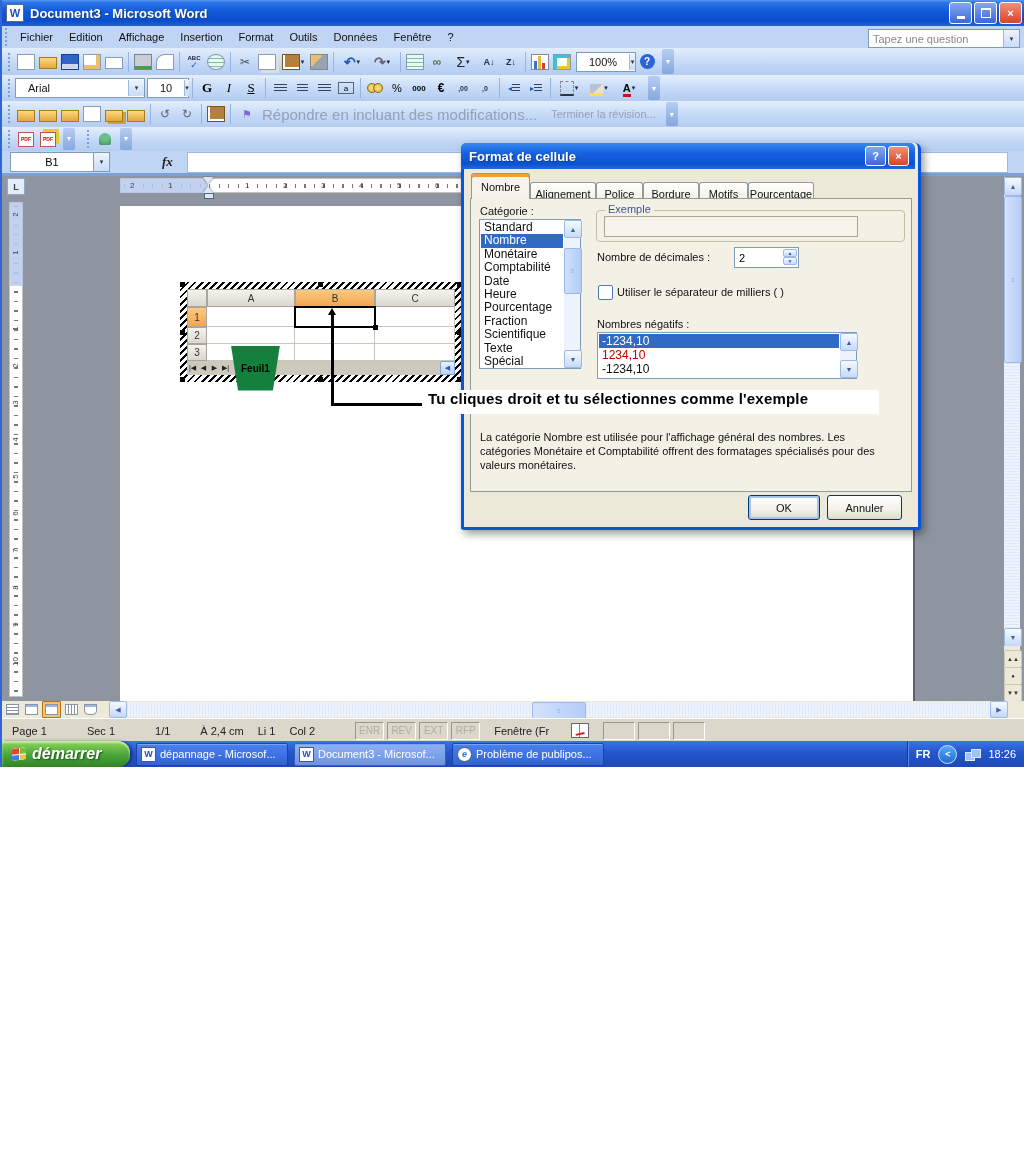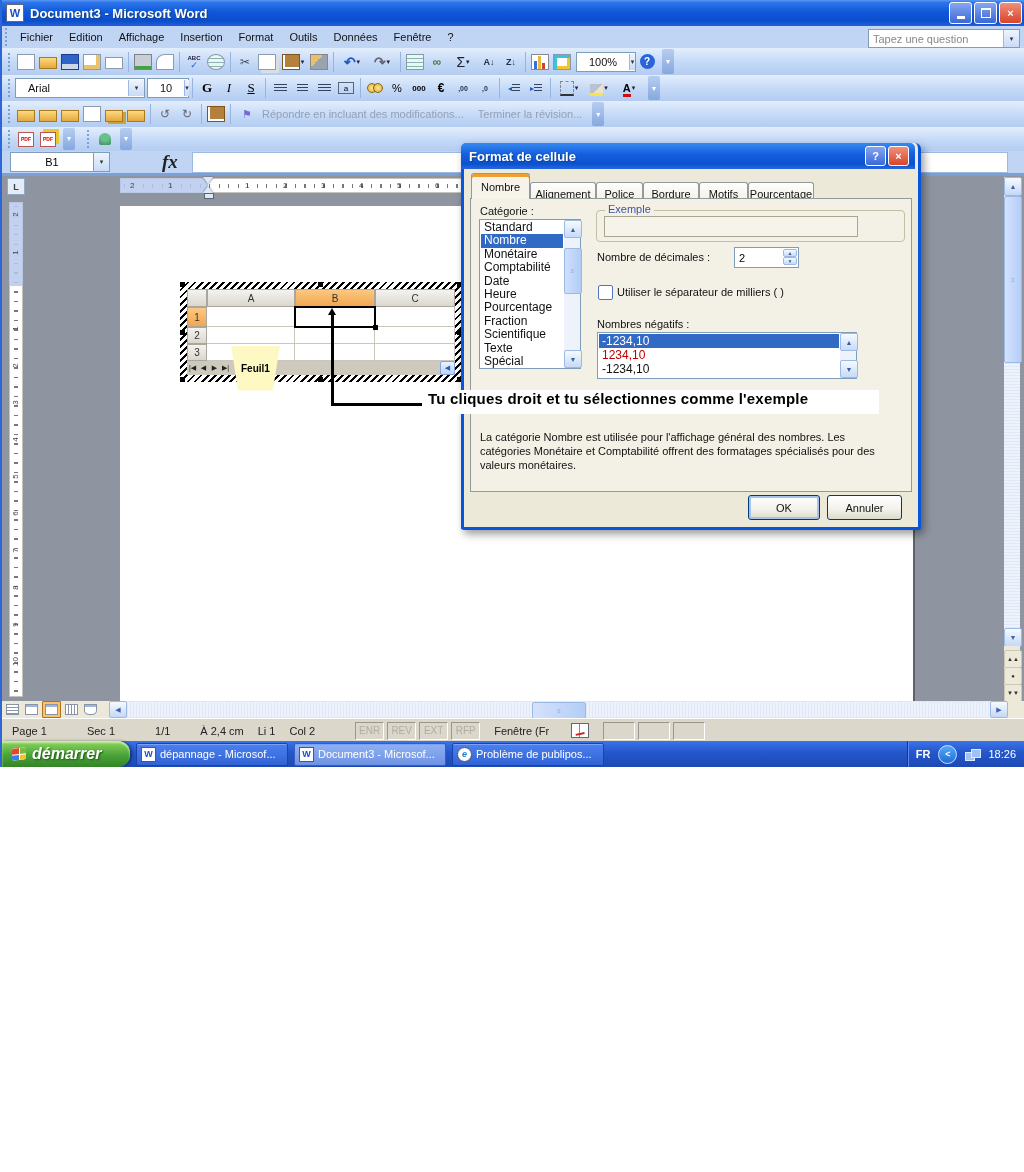--- a/index.html
+++ b/index.html
@@ -61,21 +61,21 @@
      linear-gradient(0deg,#cc4433 0 40%,rgba(0,0,0,0) 40%) 10px 100%/3px 100% no-repeat,#fff}
   .i-shapes{background:#fff;border:1px solid #89a;box-shadow:inset 3px 3px 0 #41c0d8, inset -3px -3px 0 #f2c233}
   .lines{width:13px;height:9px;background:repeating-linear-gradient(180deg,#36435f 0 1px,rgba(0,0,0,0) 1px 3px)}
   .serif{font-family:"Liberation Serif",serif}
   .coin{width:8px;height:8px;border-radius:50%;background:radial-gradient(#ffe89a,#d8a829);border:1px solid #8c6a10}
   
   .fbar{left:0;top:151px;width:100%;height:22px;background:#c0d5f4;display:flex;align-items:center;
     border-bottom:3px solid #7aa0d8}
   .namebox{margin-left:8px;width:82px;height:18px;background:#fff;border:1px solid #7f9db9;
     font-size:11px;display:flex;align-items:center;justify-content:center}
-  .fxl{font-family:"Liberation Serif",serif;font-style:italic;font-weight:bold;font-size:19px;color:#222}
+  .fxl{font-family:"Liberation Serif",serif;font-style:italic;font-weight:bold;font-size:13px;color:#222}
   .ffield{height:19px;background:#fff;border:1px solid #9db9e0;flex:1;margin-left:14px;margin-right:18px}
   
   .docarea{left:0;top:176px;width:100%;height:525px;background:#8f95a0;overflow:hidden}
   .ruler-num{position:absolute;font-size:8px;color:#444}
   .hruler{position:absolute;left:118px;top:2px;width:793px;height:15px;background:#fff;
     box-shadow:inset 0 0 0 1px #c6c2b8;
     background-image:repeating-linear-gradient(90deg,#777 0 1px,rgba(0,0,0,0) 1px 9.5px);
     background-size:100% 4px;background-position:4px 5.5px;background-repeat:no-repeat}
   .hruler-margin{position:absolute;left:0;top:0;width:88px;height:15px;background:#b6c9ec;opacity:.85}
   .vruler{position:absolute;left:7px;top:26px;width:14px;height:495px;background:#fff;
@@ -94,21 +94,21 @@
   .sheet{position:absolute;left:7px;top:7px;width:268px;height:86px;background:#fff}
   .hcell{position:absolute;background:linear-gradient(#f4f3ef,#dad7cd);border:1px solid #aaa69c;
     font-size:10px;color:#333;display:flex;align-items:center;justify-content:center;box-sizing:border-box}
   .hcell.sel{background:linear-gradient(#fbc983,#f3a64f)}
   .gcell{position:absolute;background:#fff;border-right:1px solid #cac6bc;border-bottom:1px solid #cac6bc;box-sizing:border-box}
   .b1sel{position:absolute;border:2px solid #000;background:#fff;box-sizing:border-box}
   .handle{position:absolute;width:5px;height:5px;background:#000}
   .tabbar{position:absolute;left:0;bottom:0;width:268px;height:14px;background:#cdc9bd;
     display:flex;align-items:center;font-size:9px}
   .navb{width:11px;text-align:center;color:#222;font-size:7px}
-  .sheettab{height:13px;background:#fef9c3;padding:16px 10px;display:flex;align-items:center;
+  .sheettab{height:13px;background:#15803d;padding:16px 10px;display:flex;align-items:center;
     font-size:10px;font-weight:bold;color:#000;
     clip-path:polygon(0 0,100% 0,calc(100% - 7px) 100%,7px 100%)}
   .xscroll-left{margin-left:auto;width:13px;height:12px;border:1px solid #7fa3e0;border-radius:2px;
     background:linear-gradient(#eaf2fe,#bcd4f6);color:#2a5fc4;font-size:7px;
     display:flex;align-items:center;justify-content:center}
   
   .conn-v{position:absolute;width:3px;background:#000}
   .conn-h{position:absolute;height:3px;background:#000}
   .conn-arrow{position:absolute;width:0;height:0;border-left:4px solid rgba(0,0,0,0);
     border-right:4px solid rgba(0,0,0,0);border-bottom:7px solid #000}
@@ -439,21 +439,21 @@
           <span style="font-size:12px;color:#667">↻</span>
         </span>
       <span class="sep"></span>
       <span class="tbb dim">
           <i class="ic16 i-clip"></i>
         </span>
       <span class="sep"></span>
       <span class="tbb dim" style="min-width:26px">
           <span style="font-size:11px;color:#7a6ad0">⚑</span>
         </span>
-      <span style="font-size:11px;color:#93a0b8;margin:0 8px 0 2px">Répondre en incluant des modifications...</span>
+      <span style="font-size:15px;color:#93a0b8;margin:0 8px 0 2px">Répondre en incluant des modifications...</span>
       <span style="font-size:11px;color:#93a0b8;margin:3px 6px">Terminer la révision...</span>
       <span class="cap">
           <span>▾</span>
         </span>
     </div>
   </div>
 
   <div class="a tbrow" style="top:127px;height:24px">
     <div class="chunk" style="float:left;display:inline-flex">
       <span class="grip"></span>

